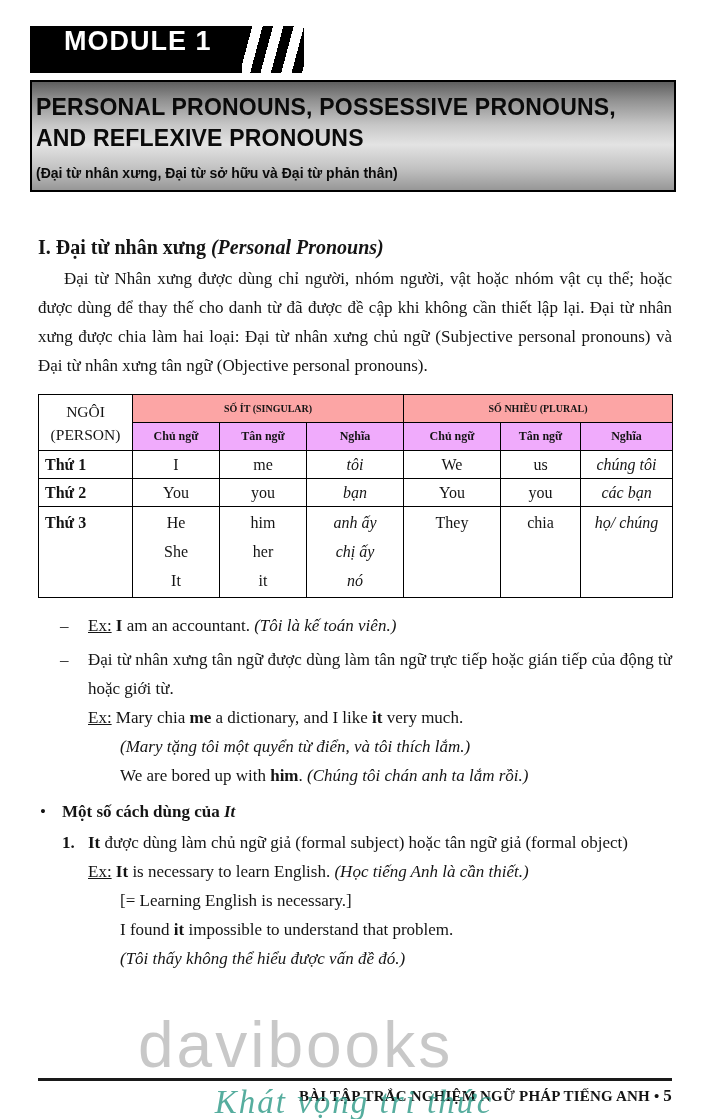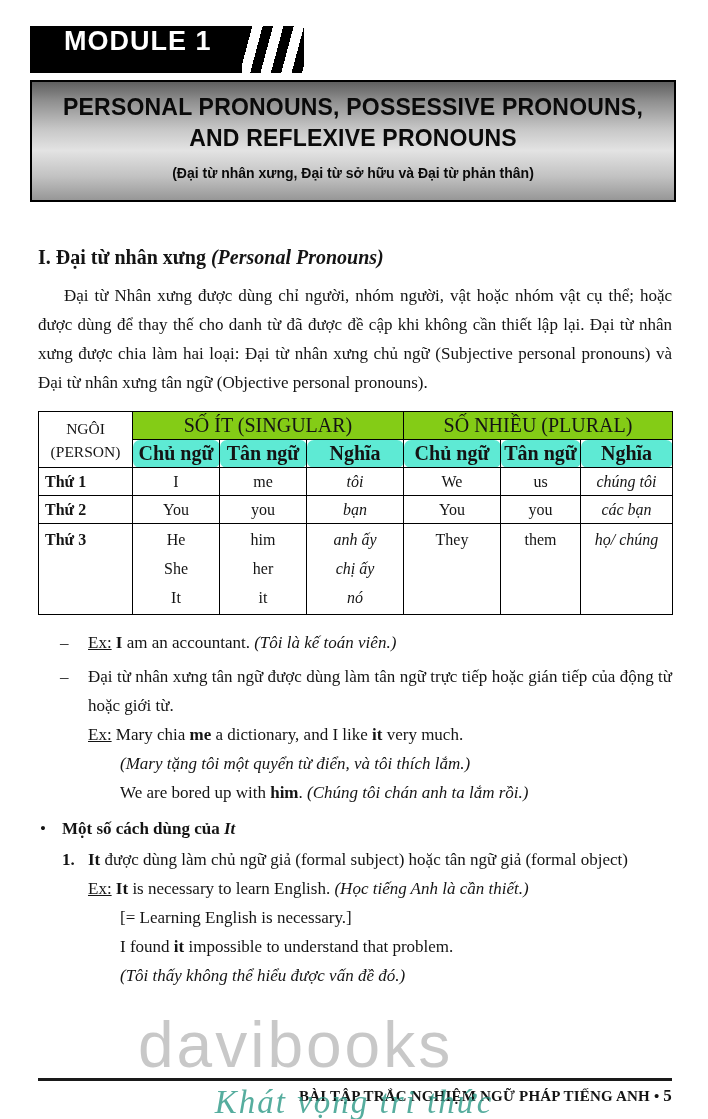--- a/index.html
+++ b/index.html
@@ -23,45 +23,45 @@
   .module-stripes {
     width:62px; height:47px;
     background:repeating-linear-gradient(105deg,#000 0 10px,#fff 10px 20px);
   }
 
   
   .title-banner {
     margin:7px 32px 0 30px;
     border:2px solid #000;
     background:linear-gradient(180deg,#5f5f5f 0%,#8f8f8f 16%,#c7c7c7 40%,#e3e3e3 58%,#c2c2c2 80%,#979797 100%);
-    text-align:center; padding:10px 4px 14px;
+    text-align:left; padding:10px 4px 4px;
     font-family:"Liberation Sans", sans-serif; font-weight:bold; color:#0a0a0a;
   }
   .title-line1 { font-size:23px; line-height:31px; letter-spacing:0.2px; }
   .title-line3 { font-size:14px; line-height:25px; margin-top:7px; }
 
   
   .content { padding:0 36px 0 38px; }
   .sec-heading { margin-top:42px; font-size:20px; line-height:26px; }
   .intro {
-    margin-top:11px; font-size:17px; line-height:29px;
+    margin-top:4px; font-size:17px; line-height:29px;
     text-align:justify; text-indent:26px;
   }
 
   
   table.pronoun-table {
     width:100%; border-collapse:collapse; margin-top:14px;
     table-layout:fixed; font-size:16px;
   }
   .pronoun-table th, .pronoun-table td {
     border:1px solid #000; text-align:center; padding:2px 3px; line-height:23px;
   }
   .th-person { text-align:left; padding-left:5px; white-space:pre-line; font-weight:normal; font-size:15.5px; vertical-align:middle; background:#fff; }
-  .th-group { background:#84cc16; font-weight:normal; font-size:20px; height:24px; }
-  .th-sub { font-weight:bold; font-size:20px; height:27px; background:#5eead4;border-radius:7px; }
+  .th-group { background:#fca5a5; font-weight:bold; font-size:10px; height:24px; }
+  .th-sub { font-weight:bold; font-size:12px; height:27px; background:#f0abfc; }
   td.person-cell { text-align:left; padding-left:6px; font-weight:bold; }
   td.meaning { font-style:italic; }
   tr.multi td { white-space:pre-line; vertical-align:top; line-height:29px; padding-top:1px; }
 
   
   .notes { margin-top:13px; font-size:17px; line-height:29px; }
   .seg-b { font-weight:bold; }
   .seg-i { font-style:italic; }
   .seg-u { text-decoration:underline; }
   .bullet { display:flex; padding-left:22px; margin-top:5px; }
@@ -172,21 +172,21 @@
           <td>He
 She
 It</td>
           <td>him
 her
 it</td>
           <td class="meaning">anh ấy
 chị ấy
 nó</td>
           <td>They</td>
-          <td>them</td>
+          <td>chia</td>
           <td class="meaning">họ/ chúng</td>
         </tr>
       </tbody>
     </table>
 
     <div class="notes">
 
       <div class="bullet">
         <span class="marker">–</span>
         <div class="bullet-body">

